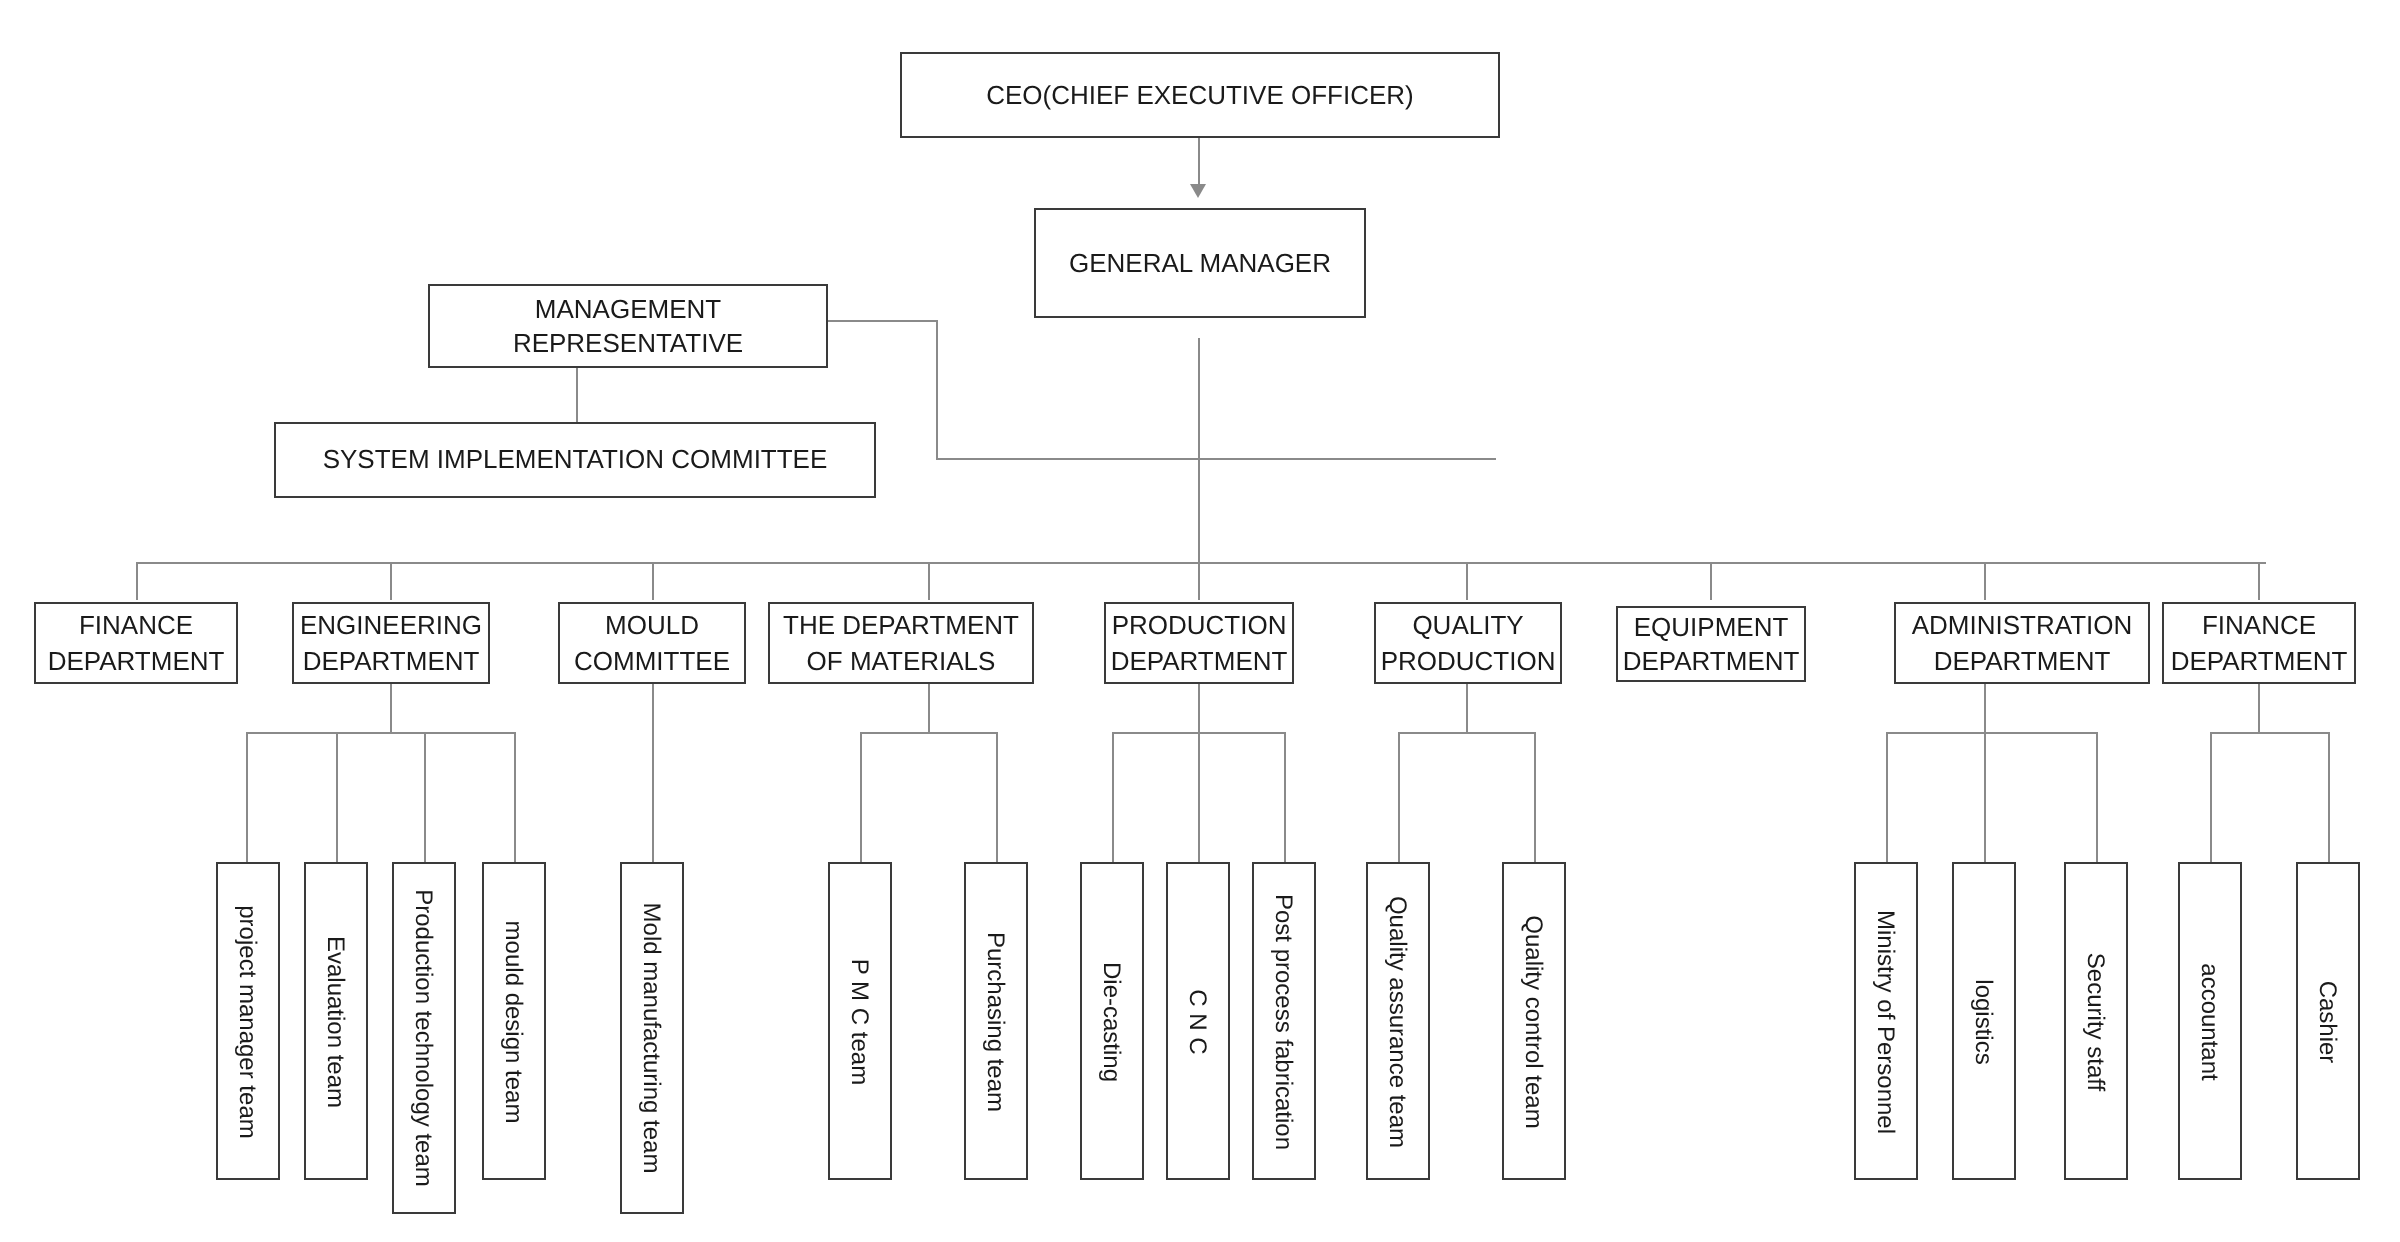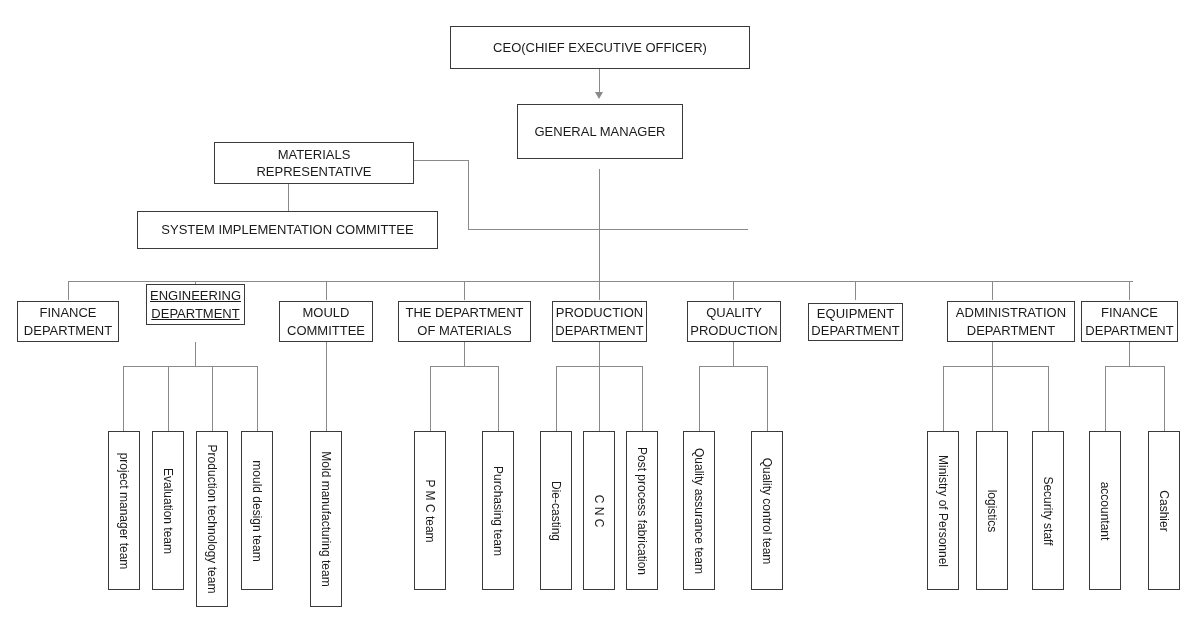--- a/index.html
+++ b/index.html
@@ -98,42 +98,42 @@
 
   <div class="box h" style="left:450px;top:26px;width:300px;height:43px;">
     <span>CEO(CHIEF EXECUTIVE OFFICER)</span>
   </div>
 
   <div class="box h" style="left:517px;top:104px;width:166px;height:55px;">
     <span>GENERAL MANAGER</span>
   </div>
 
   <div class="box h" style="left:214px;top:142px;width:200px;height:42px;">
-    <span>MATERIALS
+    <span>MANAGEMENT
 REPRESENTATIVE</span>
   </div>
 
   <div class="box h" style="left:137px;top:211px;width:301px;height:38px;justify-content:center;">
     <span>SYSTEM IMPLEMENTATION COMMITTEE</span>
   </div>
 
 
   <div class="box h" style="left:17px;top:301px;width:102px;height:41px;">
     <span>FINANCE
 DEPARTMENT</span>
   </div>
-  <div class="box h" style="left:146px;top:284px;width:99px;height:41px;text-decoration:underline;">
+  <div class="box h" style="left:146px;top:301px;width:99px;height:41px;">
     <span>ENGINEERING
 DEPARTMENT</span>
   </div>
   <div class="box h" style="left:279px;top:301px;width:94px;height:41px;">
     <span>MOULD
 COMMITTEE</span>
   </div>
-  <div class="box h" style="left:398px;top:301px;width:133px;height:41px;">
+  <div class="box h" style="left:384px;top:301px;width:133px;height:41px;">
     <span>THE DEPARTMENT
 OF MATERIALS</span>
   </div>
   <div class="box h" style="left:552px;top:301px;width:95px;height:41px;">
     <span>PRODUCTION
 DEPARTMENT</span>
   </div>
   <div class="box h" style="left:687px;top:301px;width:94px;height:41px;">
     <span>QUALITY
 PRODUCTION</span>

